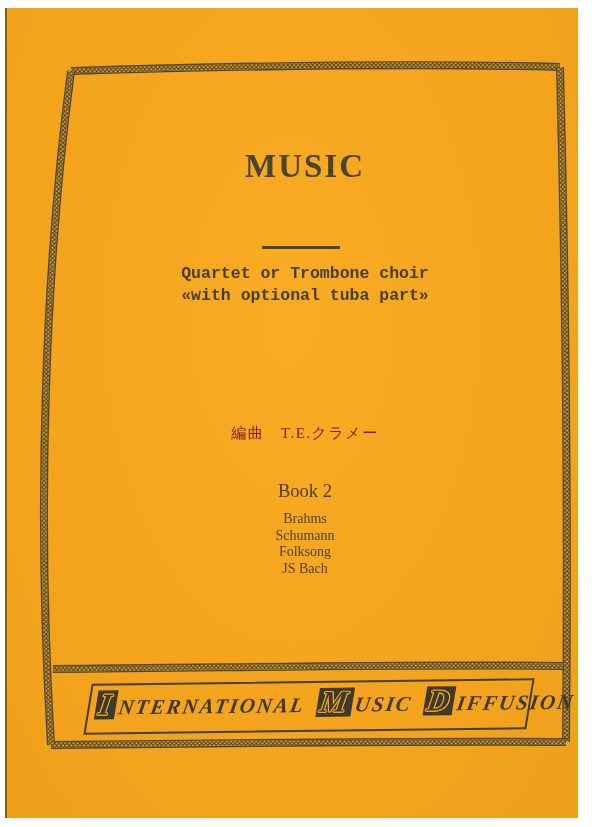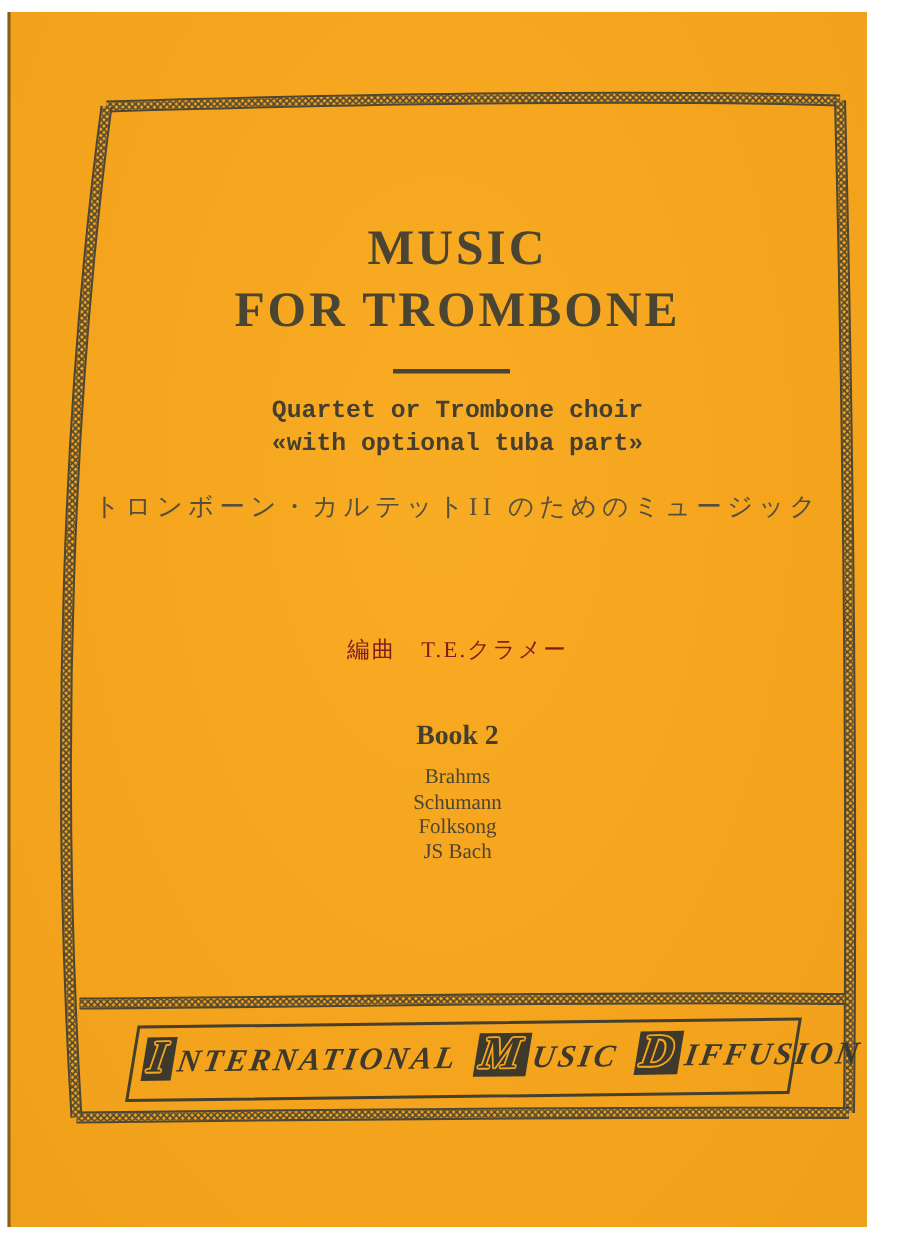--- a/index.html
+++ b/index.html
@@ -26,21 +26,21 @@
     letter-spacing:2px;color:#4a4433;
   }
   .title-rule{
     position:absolute;left:262px;top:246px;width:78px;height:3px;
     background:#4a4433;
   }
   .subtitle{top:263px;font-size:16.5px;font-weight:bold;line-height:21.5px;color:#453f2f;font-family:Liberation Mono, monospace;}
   .jp-title{top:326px;font-size:17px;letter-spacing:3.5px;color:#55503c;}
   .arranger{top:392px;font-size:21.5px;font-weight:bold;letter-spacing:0.5px;color:#443e2e;}
   .arranger-jp{top:424px;font-size:15px;letter-spacing:1.5px;color:#7f1d1d;}
-  .book{top:481px;font-size:18.5px;font-weight:bold;color:#453f2f;}
+  .book{top:481px;font-size:18.5px;font-weight:normal;color:#453f2f;}
   .composers{top:511px;font-size:14px;line-height:16.6px;color:#4b4533;}
   .banner-box{
     position:absolute;left:88px;top:681px;width:438px;height:47px;
     border:2px solid #453f2e;
     transform:skewX(-10deg) rotate(-0.7deg);
     text-align:center;line-height:45px;white-space:nowrap;
   }
   .pub-word{
     display:inline-block;margin:0 6px;
     font-style:italic;font-weight:bold;font-size:21px;
@@ -90,30 +90,28 @@
       <path d="M 71,71 C 46,260 36,500 51,745" stroke="url(#weave)" stroke-width="5.2"></path>
 
       <path d="M 53,669 C 220,668 420,664 563,666" stroke="#4e4733" stroke-width="8"></path>
       <path d="M 53,669 C 220,668 420,664 563,666" stroke="#f5a41d" stroke-width="5.2"></path>
       <path d="M 53,669 C 220,668 420,664 563,666" stroke="url(#weave)" stroke-width="5.2"></path>
     </g>
   </svg>
 
   <div class="txt title">
     <div>MUSIC</div>
-    <div>FOR TROMBONE</div>
   </div>
   <div class="title-rule"></div>
 
   <div class="txt subtitle">
     <div>Quartet or Trombone choir</div>
     <div>«with optional tuba part»</div>
   </div>
 
-  <div class="txt jp-title">トロンボーン・カルテットII のためのミュージック</div>
 
   <div class="txt arranger-jp">編曲　T.E.クラメー</div>
 
   <div class="txt book">Book 2</div>
 
   <div class="txt composers">
     <div>Brahms</div>
     <div>Schumann</div>
     <div>Folksong</div>
     <div>JS Bach</div>

